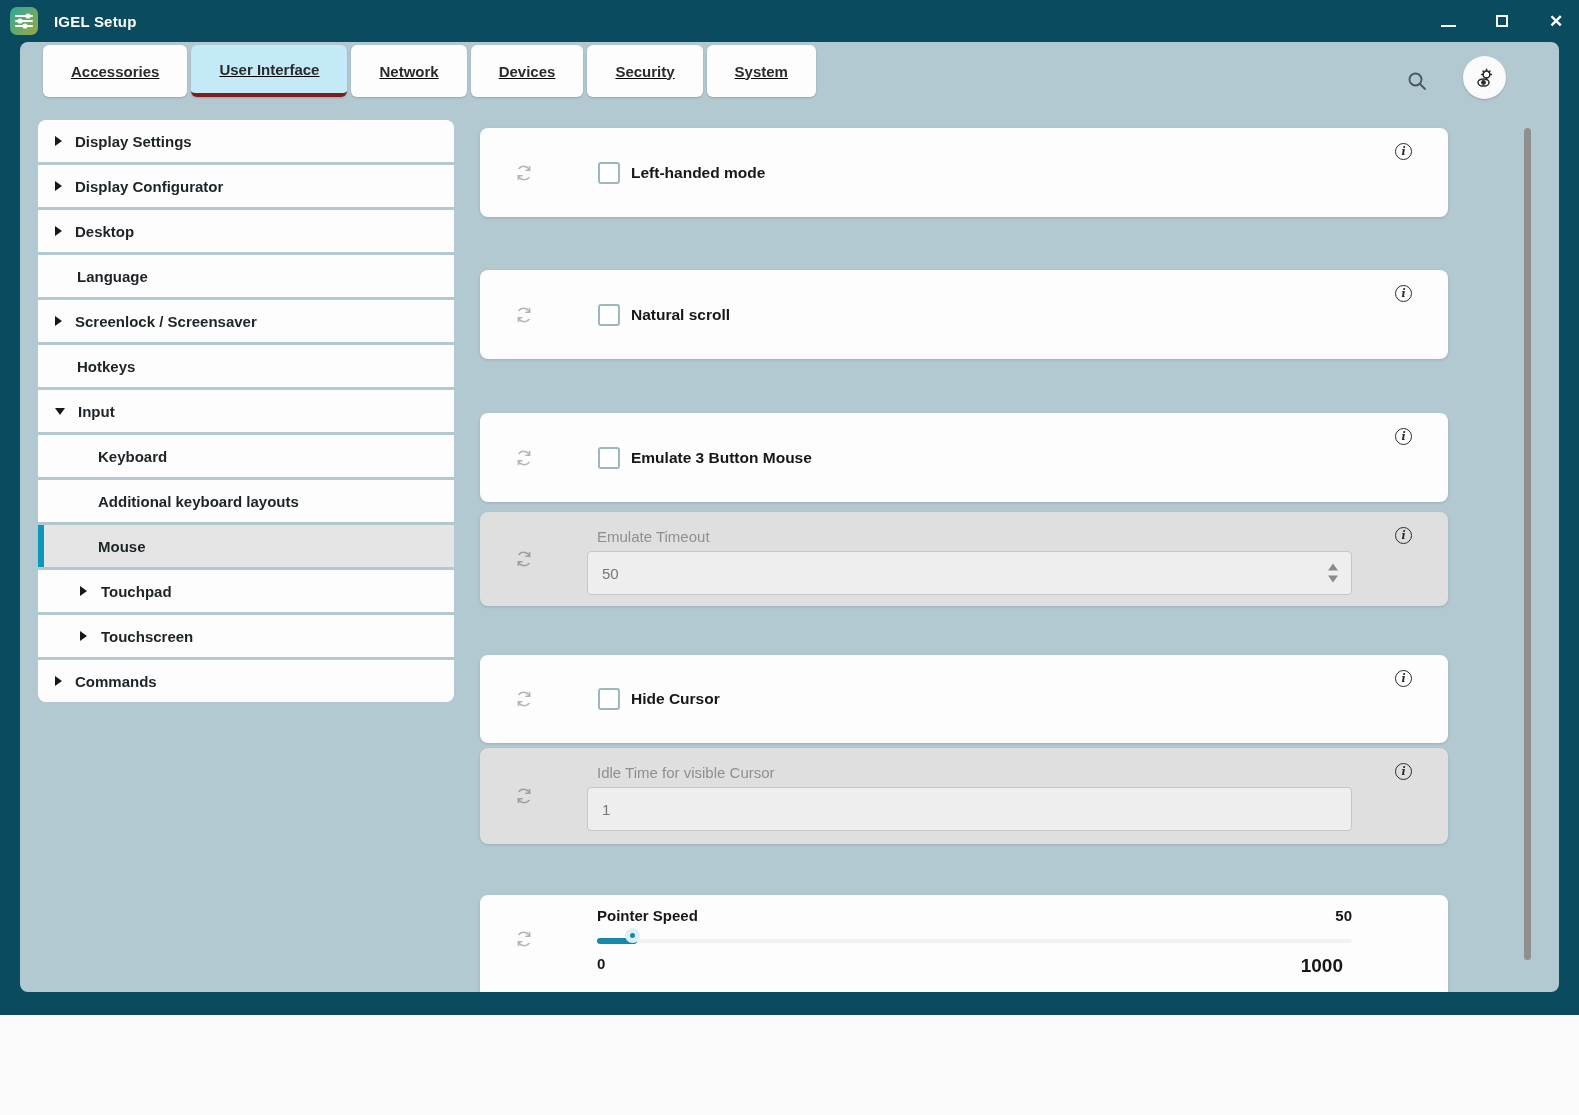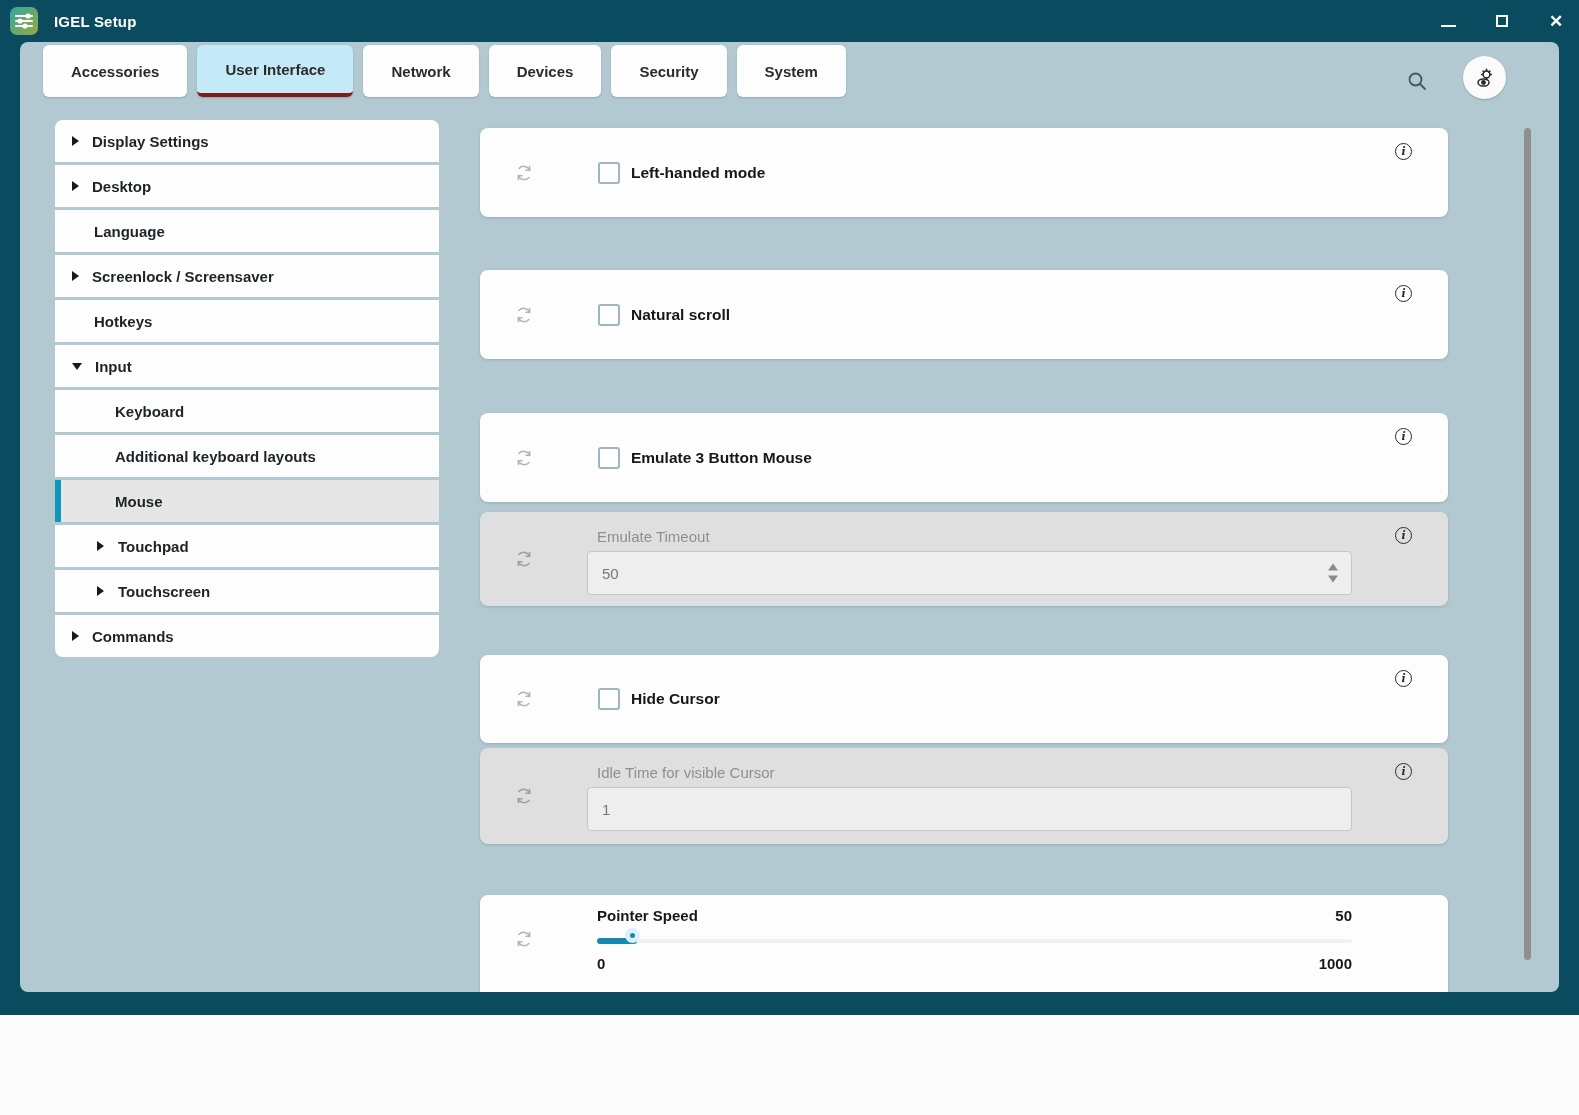--- a/index.html
+++ b/index.html
@@ -17,34 +17,34 @@
   .wc { color:#ffffff; cursor:pointer; display:flex; align-items:center; justify-content:center; width:18px; height:18px; }
   .wc-min i { display:block; width:15px; height:2.5px; background:#fff; margin-top:10px; }
   .wc-max i { display:block; width:12px; height:12px; border:2.5px solid #fff; }
   .wc-close { font-size:17px; font-weight:700; }
 
   
   .content { position:absolute; left:20px; top:42px; width:1539px; height:950px;
              background:#b2c9d1; border-radius:8px; overflow:hidden; }
 
   
-  .tabs { position:absolute; left:23px; top:3px; display:flex; gap:10px; }
+  .tabs { position:absolute; left:23px; top:3px; display:flex; gap:4px;text-decoration:underline; }
   .tab { height:52px; background:#fdfdfd; border-radius:6px; display:flex; align-items:center;
          justify-content:center; padding:0 28px; font-size:15px; font-weight:700; color:#2b2b2b;
          box-shadow:0 1px 2px rgba(0,0,0,.18); cursor:pointer; white-space:nowrap; }
   .tab.selected { background:#c3eaf6; border-bottom:4px solid #7f1d1d; }
 
   .search-btn { position:absolute; top:24px; right:127px; width:30px; height:30px; display:flex;
                 align-items:center; justify-content:center; cursor:pointer; }
   .round-btn { position:absolute; top:14px; right:53px; width:43px; height:43px; border-radius:50%;
                background:#fbfbfb; box-shadow:0 1px 2px rgba(0,0,0,.2); display:flex;
                align-items:center; justify-content:center; cursor:pointer; }
 
   
-  .sidebar { position:absolute; left:35px; top:78px; width:384px; }
+  .sidebar { position:absolute; left:18px; top:78px; width:416px; }
   .side-item { position:relative; height:42px; margin-bottom:3px; background:#fdfdfd;
                display:flex; align-items:center; cursor:pointer; }
   .side-item:first-child { border-radius:8px 8px 0 0; }
   .side-item:last-child  { border-radius:0 0 8px 8px; margin-bottom:0; }
   .side-item .lbl { font-size:15px; font-weight:700; color:#1d2428; }
   .pad0 { padding-left:17px; }  .pad0 .lbl { margin-left:13px; }
   .pad0.noarrow { padding-left:39px; } .pad0.noarrow .lbl { margin-left:0; }
   .pad1 { padding-left:42px; }  .pad1 .lbl { margin-left:14px; }
   .pad1.noarrow { padding-left:60px; } .pad1.noarrow .lbl { margin-left:0; }
   .side-item.selected { background:#e5e5e5; }
@@ -76,21 +76,21 @@
   .spin .down { width:0;height:0;border:5px solid transparent; border-top:7px solid #8a8a8a; margin-bottom:-4px;}
 
   
   .sl-label { position:absolute; left:117px; top:12px; font-size:15px; font-weight:600; color:#171717; }
   .sl-value { position:absolute; right:96px; top:12px; font-size:15px; font-weight:600; color:#171717; }
   .sl-track { position:absolute; left:117px; right:96px; top:44px; height:4px; background:#f1f1f1; border-radius:2px; }
   .sl-fill { position:absolute; left:0; top:-1px; height:6px; background:#1787ab; border-radius:3px; }
   .sl-thumb { position:absolute; top:-11px; width:15px; height:15px; border-radius:50%;
               background:#1787ab; border:5px solid #dcf0f7; cursor:pointer; }
   .sl-min { position:absolute; left:117px; top:60px; font-size:15px; font-weight:600; color:#171717; }
-  .sl-max { position:absolute; right:96px; top:60px; font-size:15px; font-weight:600; color:#171717; }
+  .sl-max { position:absolute; right:105px; top:60px; font-size:19px; font-weight:600; color:#171717; }
 
   .scrollbar { position:absolute; right:28px; top:86px; width:7px; height:832px;
                background:#8f8f8f; border-radius:4px; cursor:grab; }
 
   
   .footer { position:absolute; left:0; top:1015px; width:1579px; height:100px; background:#fbfbfb; }
 </style>
 </head>
 <body>
 
@@ -162,20 +162,24 @@
         </svg>
       </div>
 
       <nav class="sidebar">
         <div class="side-item pad0">
           <span class="tri right"></span>
           <span class="lbl">Display Settings</span>
         </div>
         <div class="side-item pad0">
           <span class="tri right"></span>
+          <span class="lbl">Display Configurator</span>
+        </div>
+        <div class="side-item pad0">
+          <span class="tri right"></span>
           <span class="lbl">Desktop</span>
         </div>
         <div class="side-item pad0 noarrow">
           <span class="lbl">Language</span>
         </div>
         <div class="side-item pad0">
           <span class="tri right"></span>
           <span class="lbl">Screenlock / Screensaver</span>
         </div>
         <div class="side-item pad0 noarrow">

